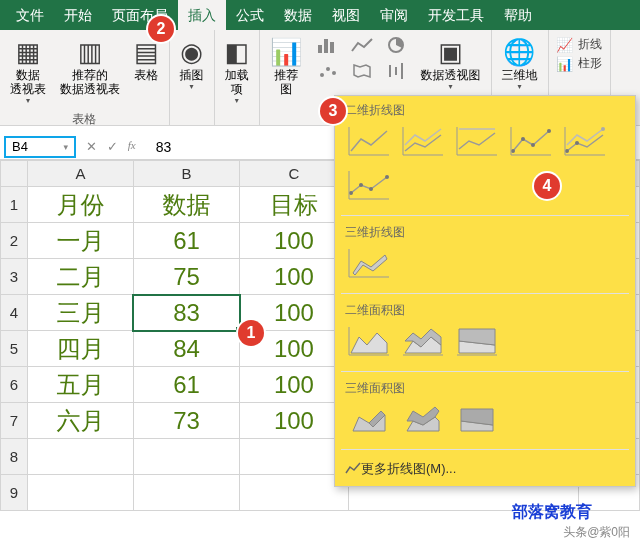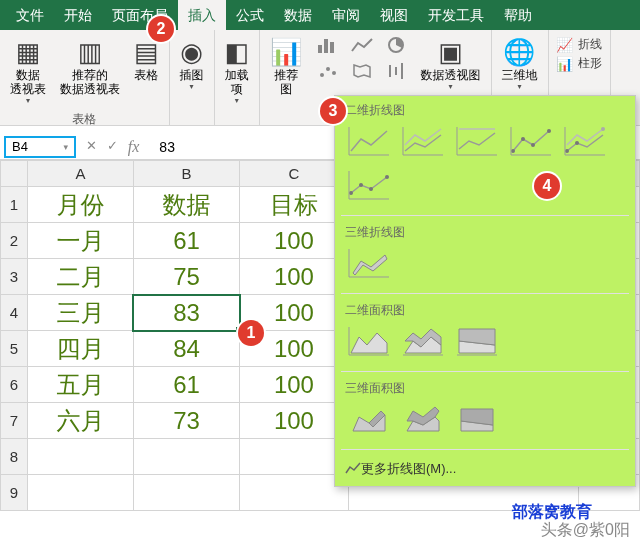--- a/index.html
+++ b/index.html
@@ -25,63 +25,63 @@
   .mini .mi { font-size: 14px; }
   
   .chart-btn { width: 34px; height: 26px; display: flex; align-items: center; justify-content: center; cursor: pointer; }
   .chart-btn svg { width: 24px; height: 20px; }
   
   
   .fbar { height: 26px; border-bottom: 1px solid #d4d4d4; display: flex; align-items: center; margin-top: 8px; }
   .namebox { width: 72px; border: 2px solid #0ea5e9; height: 22px; font-size: 13px; padding: 0 6px; display: flex; align-items: center; justify-content: space-between; margin-left: 4px; }
   .namebox .ar { font-size: 9px; color: #888; }
   .fbar-btns { display: flex; gap: 10px; padding: 0 10px; color: #888; font-size: 13px; }
-  .fbar-fx { font-style: italic; font-family: serif; font-size: 16px; }
+  .fbar-fx { font-style: italic; font-family: serif; font-size: 11px; }
   .fval { font-size: 14px; padding-left: 10px; }
   
   
   .grid-wrap { position: relative; }
   table.grid { border-collapse: collapse; width: 640px; }
   .grid th, .grid td { border: 1px solid #d4d4d4; }
   .corner { background: #f0f0f0; width: 30px; height: 26px; }
   .colh { background: #f0f0f0; font-weight: normal; font-size: 15px; color: #333; height: 26px; width: 120px; }
   .rowh { background: #f0f0f0; font-weight: normal; font-size: 15px; color: #333; width: 30px; }
   .grid td { height: 36px; font-size: 24px; text-align: center; color: #4d7c0f; background: #fff; }
   .sel { outline: 2px solid #217346; outline-offset: -1px; position: relative; }
   .sel::after { content:""; position:absolute; right:-3px; bottom:-3px; width:6px; height:6px; background:#217346; }
   tr:first-child td { font-size: 20px; }
   
   
-  .popup { position: absolute; left: 334px; top: 95px; width: 302px; background: #bef264; border: 1px solid #c6c6c6; box-shadow: 2px 3px 8px rgba(0,0,0,0.25); z-index: 10; }
+  .popup { position: absolute; left: 334px; top: 95px; width: 302px; background: #fde047; border: 1px solid #c6c6c6; box-shadow: 2px 3px 8px rgba(0,0,0,0.25); z-index: 10; }
   .popup .section-title { font-size: 12px; color: #666; padding: 6px 10px 4px 10px; }
   .popup .thumbs { display: flex; flex-wrap: wrap; gap: 6px; padding: 0 10px 8px 10px; }
   .thumb { width: 48px; height: 38px; border: 1px solid transparent; display: flex; align-items: center; justify-content: center; cursor: pointer; }
   .thumb svg { width: 44px; height: 34px; }
   .popup hr { border: none; border-top: 1px solid #e0e0e0; margin: 2px 6px; }
   .popup .more { display: flex; align-items: center; padding: 8px 10px; font-size: 13px; color: #333; cursor: pointer; }
   
   
   .co { position: absolute; width: 26px; height: 26px; border-radius: 50%; background: #e03b2e; color: #fff; font-weight: bold; font-size: 16px; display: flex; align-items: center; justify-content: center; z-index: 20; box-shadow: 0 0 0 2px #fff; }
   
   
   .wm1 { position: absolute; right: 48px; bottom: 22px; font-size: 16px; font-weight: bold; color: #1a3fd6; z-index: 25; }
-  .wm2 { position: absolute; right: 10px; bottom: 4px; font-size: 16px; color: #888; z-index: 25; }
+  .wm2 { position: absolute; right: 10px; bottom: 4px; font-size: 12px; color: #888; z-index: 25; }
 </style>
 </head>
 <body>
 
 <div class="tabs">
   <div class="tab">文件</div>
   <div class="tab">开始</div>
   <div class="tab">页面布局</div>
   <div class="tab active">插入</div>
   <div class="tab">公式</div>
   <div class="tab">数据</div>
+  <div class="tab">视图</div>
   <div class="tab">审阅</div>
-  <div class="tab">视图</div>
   <div class="tab">开发工具</div>
   <div class="tab">帮助</div>
 </div>
 
 <div class="ribbon">
   <div class="group">
     <div class="group-items">
       <div class="btn-large dd">
           <span class="ico">▦</span>
           <span class="lbl">数据<br>透视表</span>

